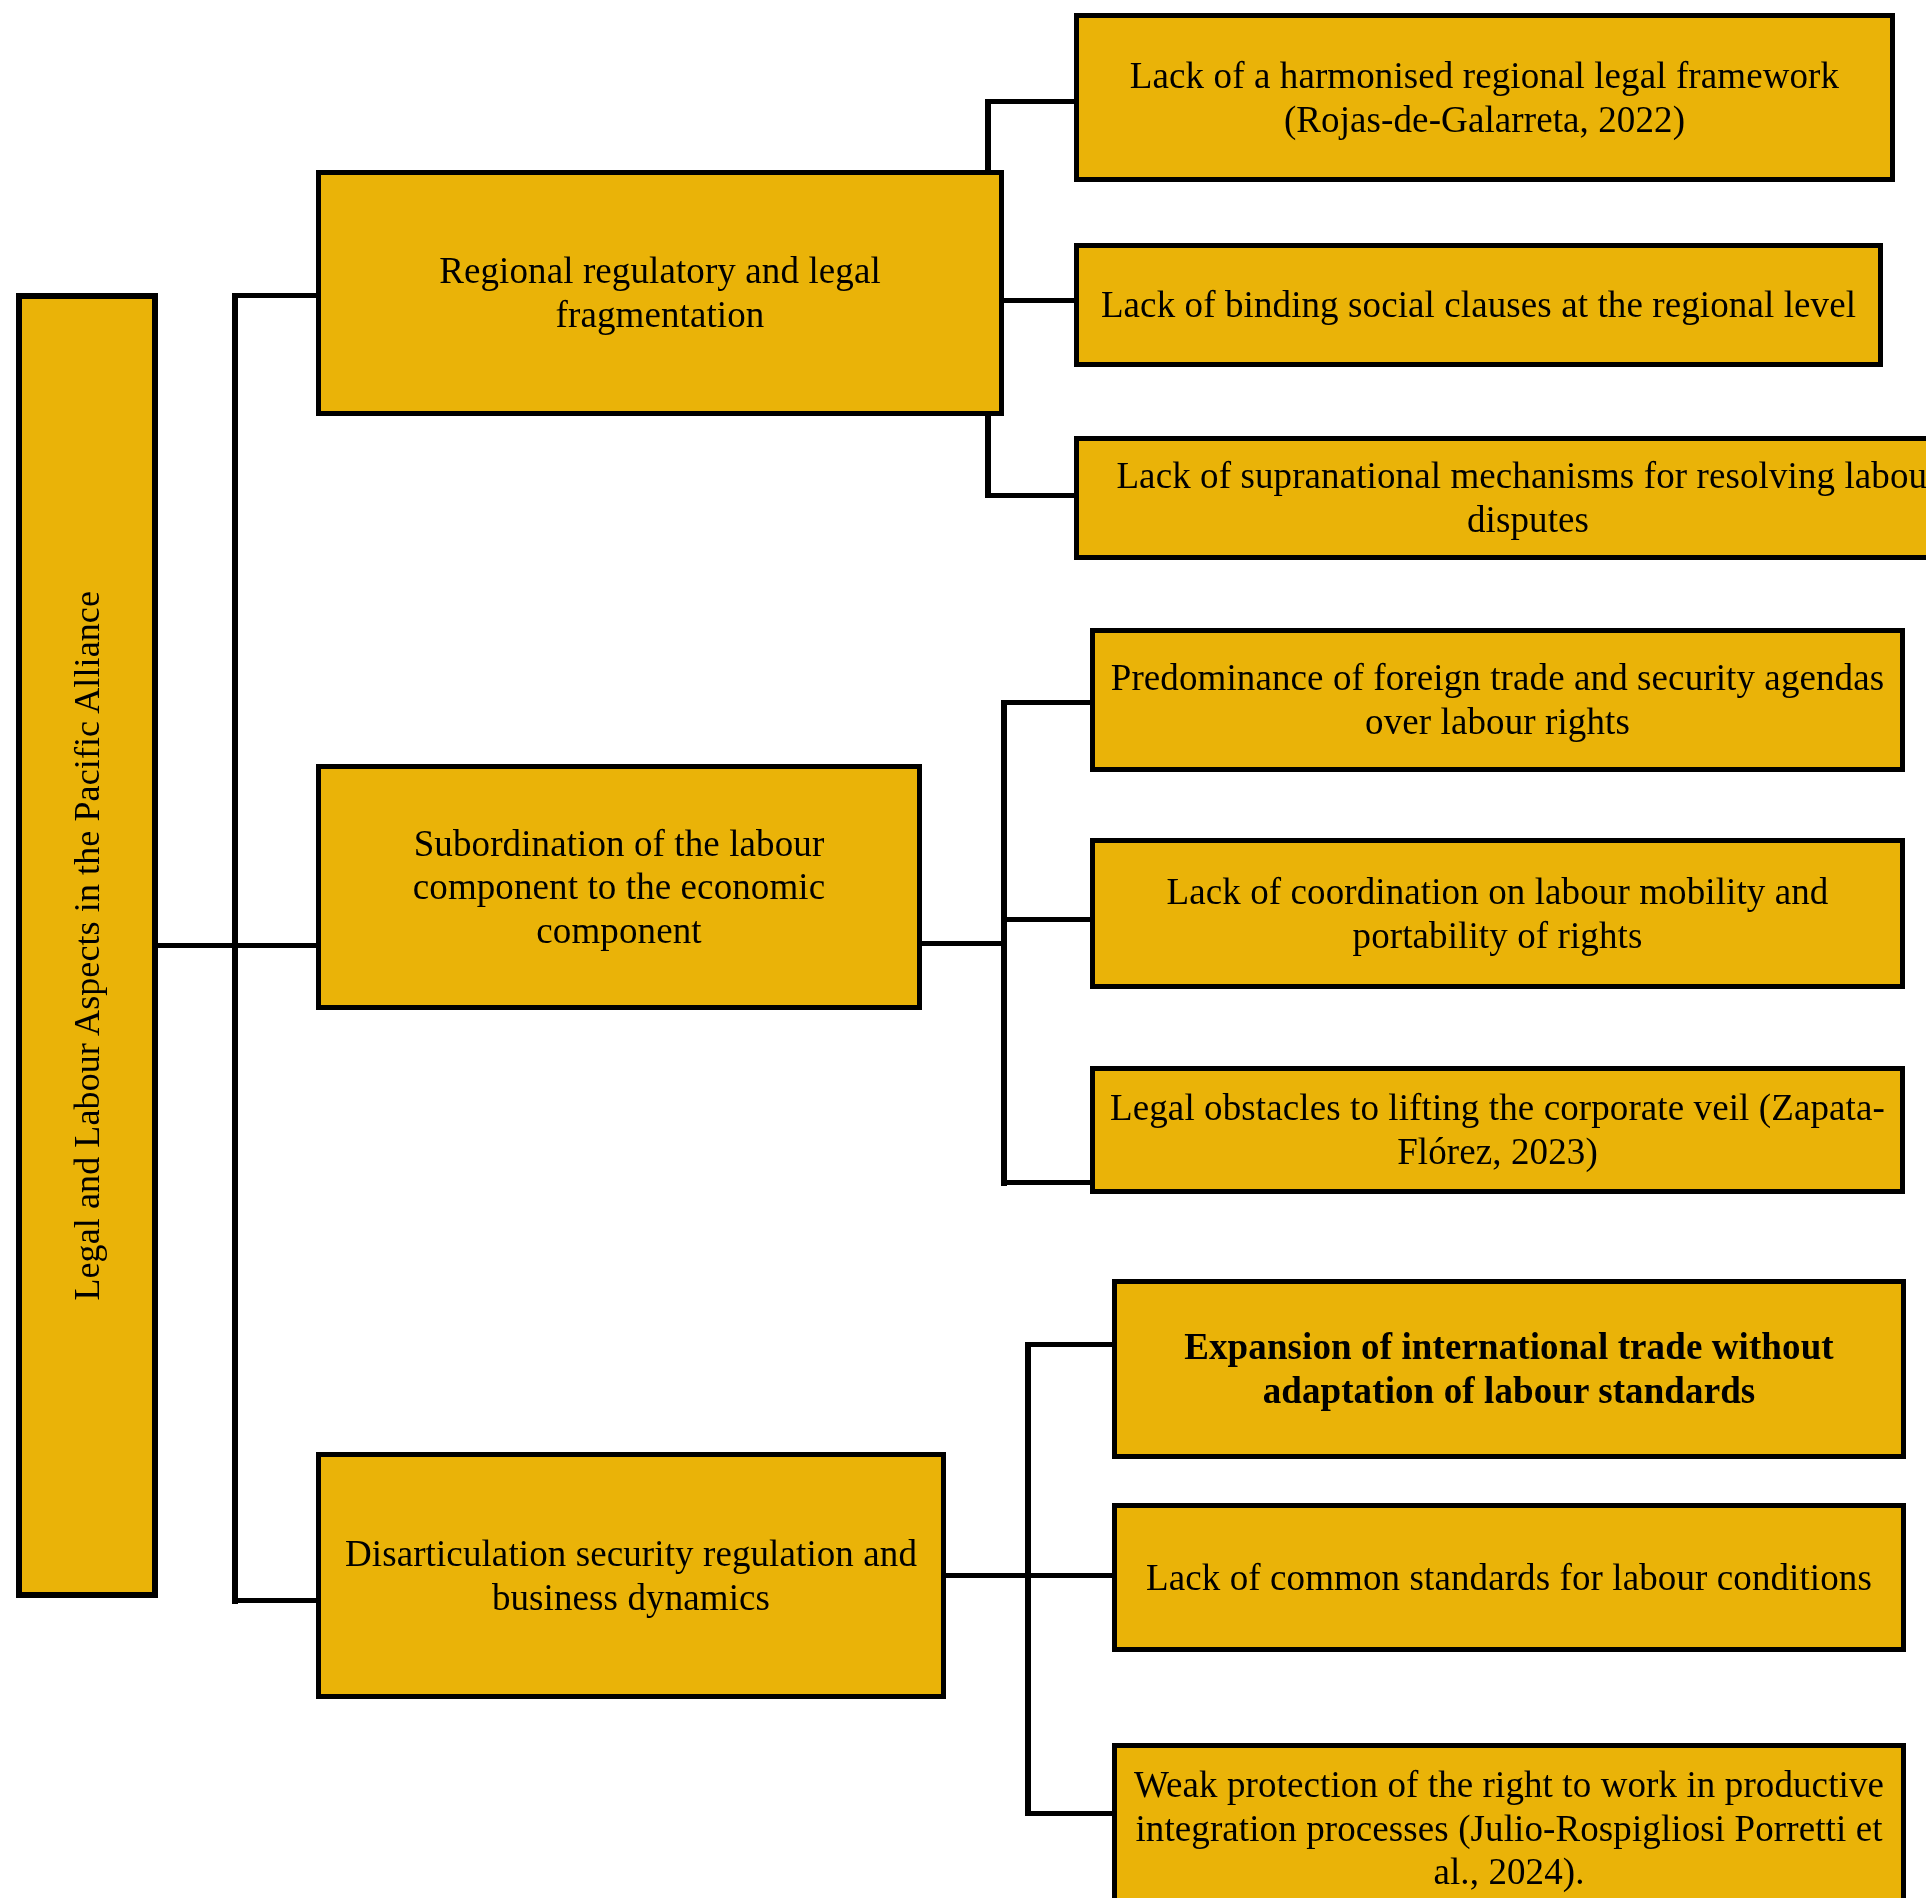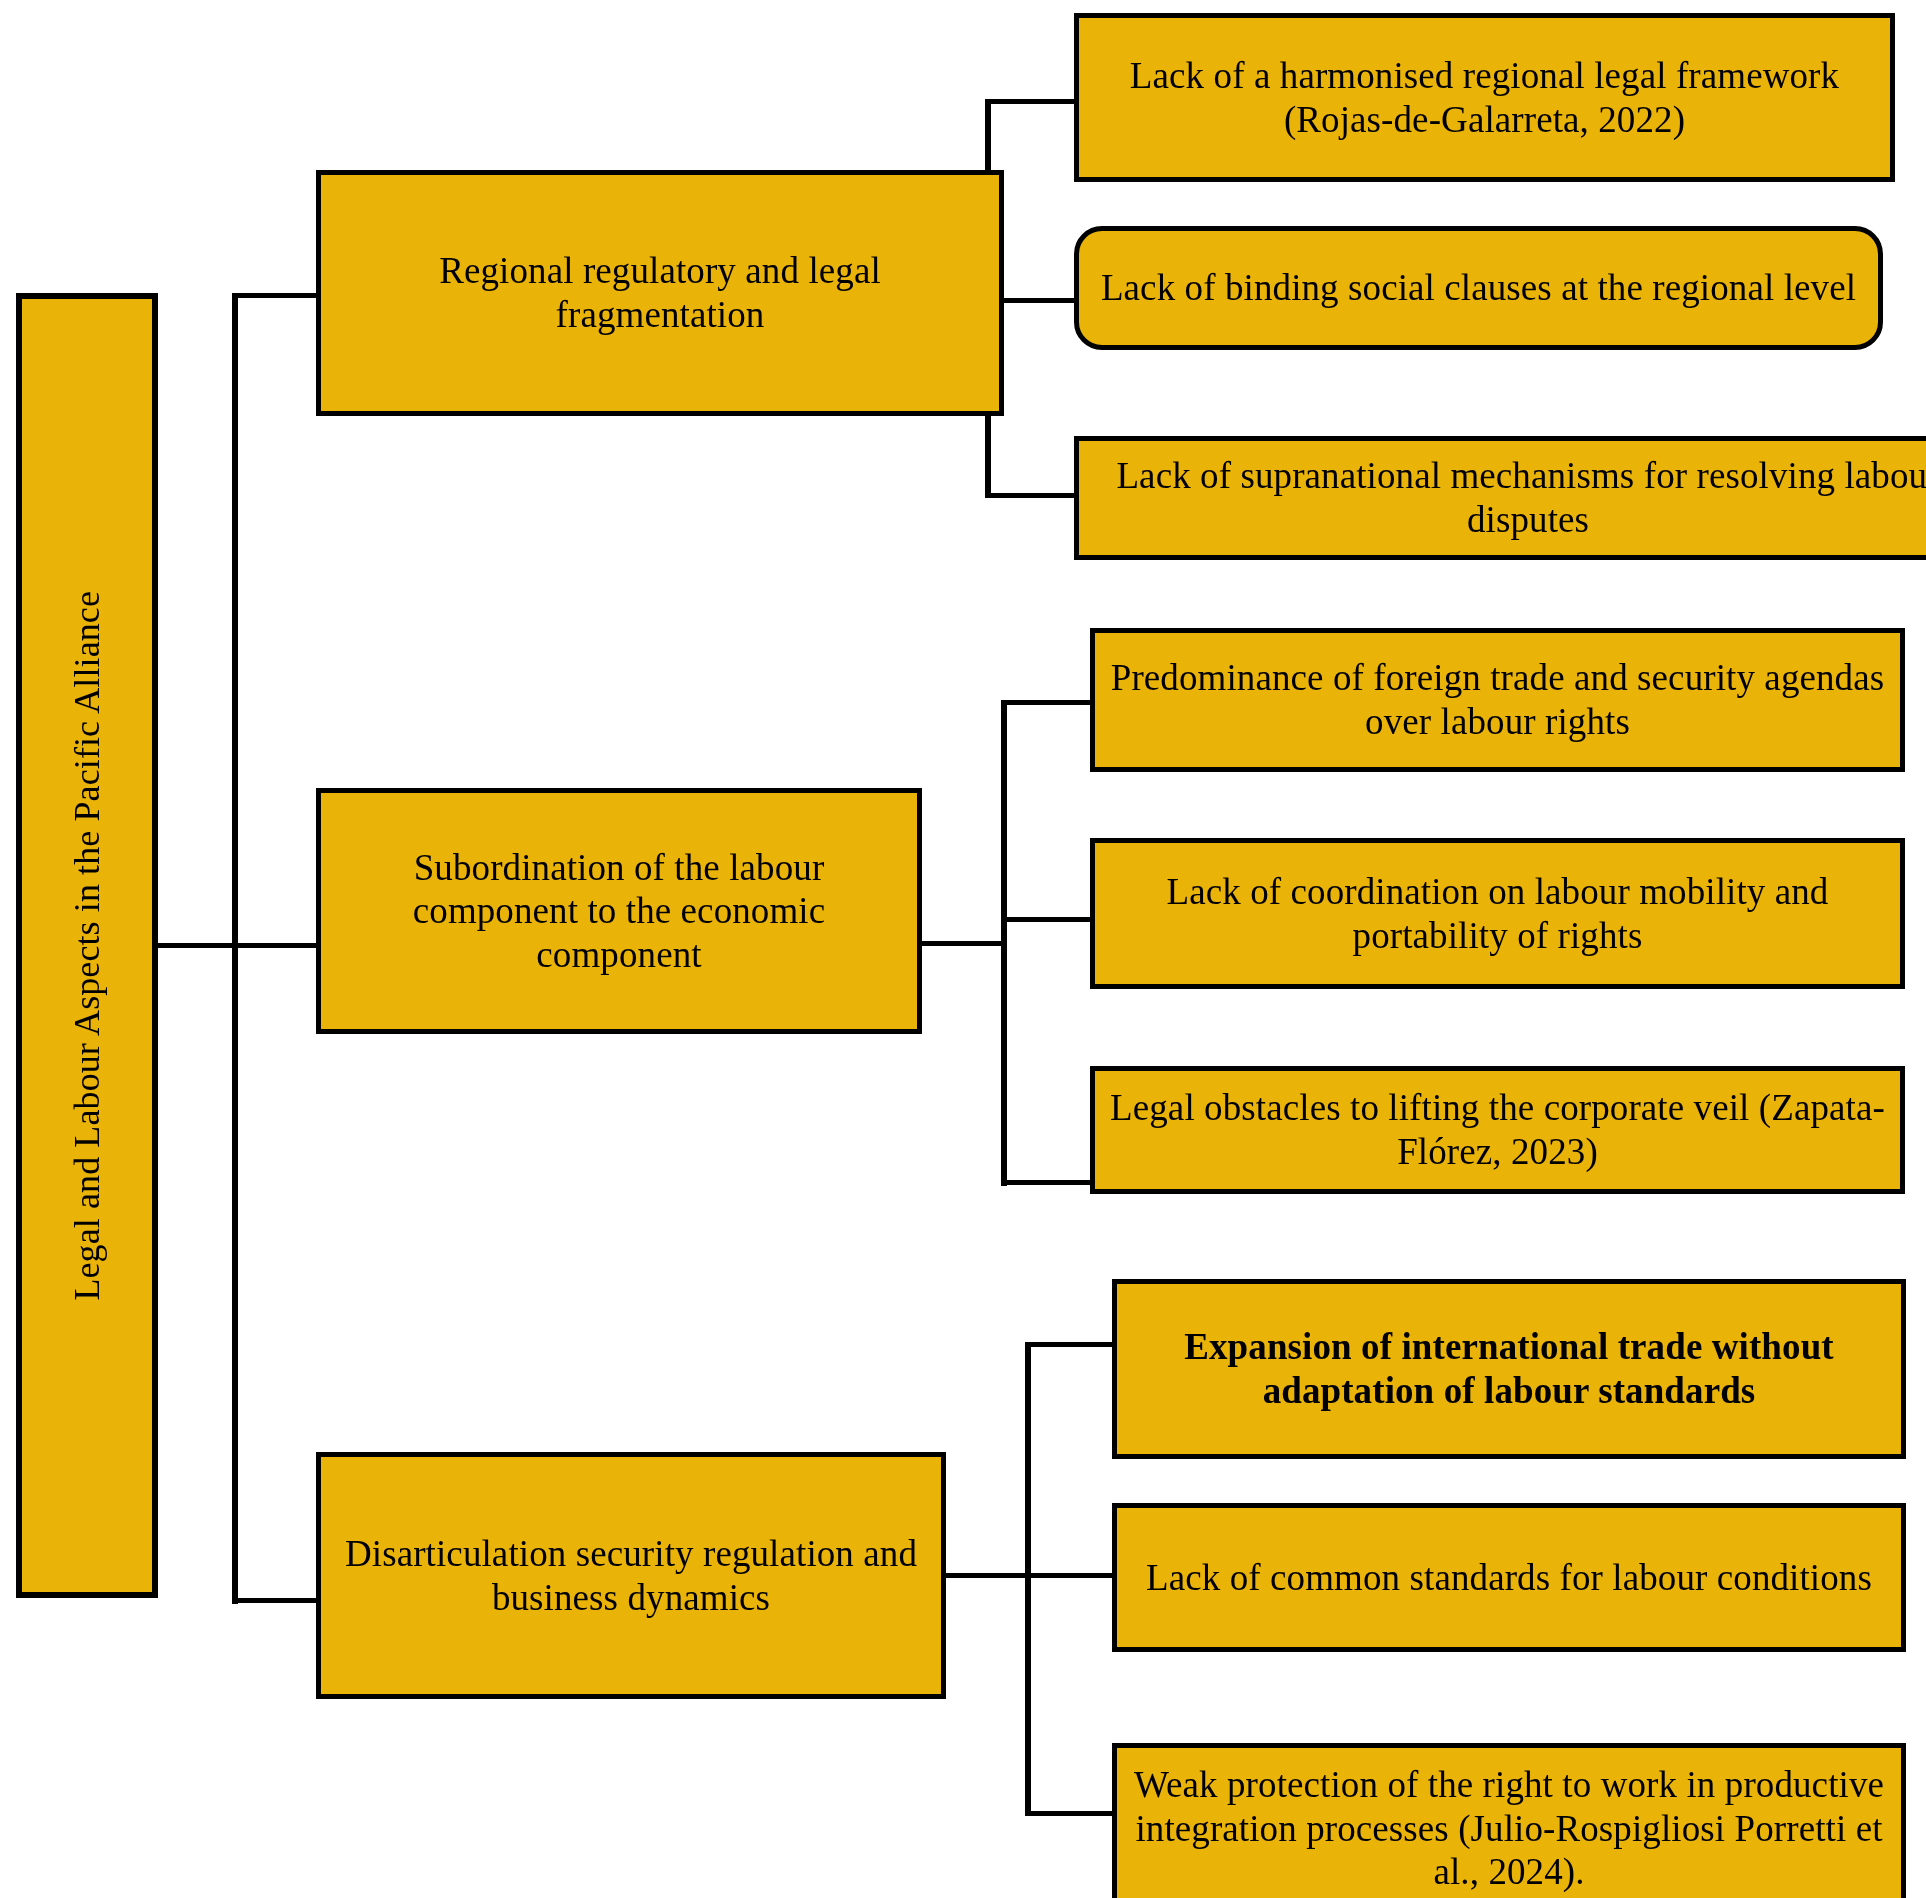--- a/index.html
+++ b/index.html
@@ -93,31 +93,31 @@
   <div class="v-line thick" style="left:985px; top:99px; height:398px;"></div>
 
   <div class="h-line" style="left:985px; top:99px; width:94px;"></div>
   <div class="h-line" style="left:985px; top:298px; width:94px;"></div>
   <div class="h-line" style="left:985px; top:493px; width:94px;"></div>
 
   <div class="node level3" style="left:1074px; top:13px; width:821px; height:169px;">
     <span class="label">Lack of a harmonised regional legal framework (Rojas-de-Galarreta, 2022)</span>
   </div>
 
-  <div class="node level3" style="left:1074px; top:226px; width:809px; height:124px;border-radius:28px;">
+  <div class="node level3" style="left:1074px; top:243px; width:809px; height:124px;">
     <span class="label">Lack of binding social clauses at the regional level</span>
   </div>
 
   <div class="node level3" style="left:1074px; top:436px; width:908px; height:124px;">
     <span class="label">Lack of supranational mechanisms for resolving labour disputes</span>
   </div>
 
   <div class="h-line" style="left:232px; top:943px; width:87px;"></div>
 
-  <div class="node level2" style="left:316px; top:788px; width:606px; height:246px;">
+  <div class="node level2" style="left:316px; top:764px; width:606px; height:246px;">
     <span class="label">Subordination of the labour component to the economic component</span>
   </div>
 
   <div class="h-line" style="left:919px; top:941px; width:87px;"></div>
   <div class="v-line thick" style="left:1001px; top:700px; height:486px;"></div>
 
   <div class="h-line" style="left:1001px; top:700px; width:94px;"></div>
   <div class="h-line" style="left:1001px; top:917px; width:94px;"></div>
   <div class="h-line" style="left:1001px; top:1180px; width:94px;"></div>
 

